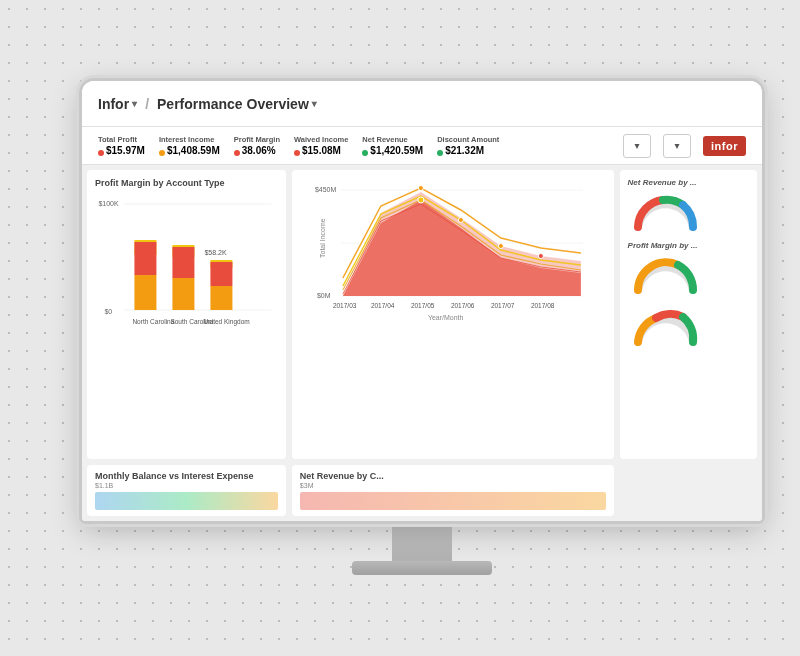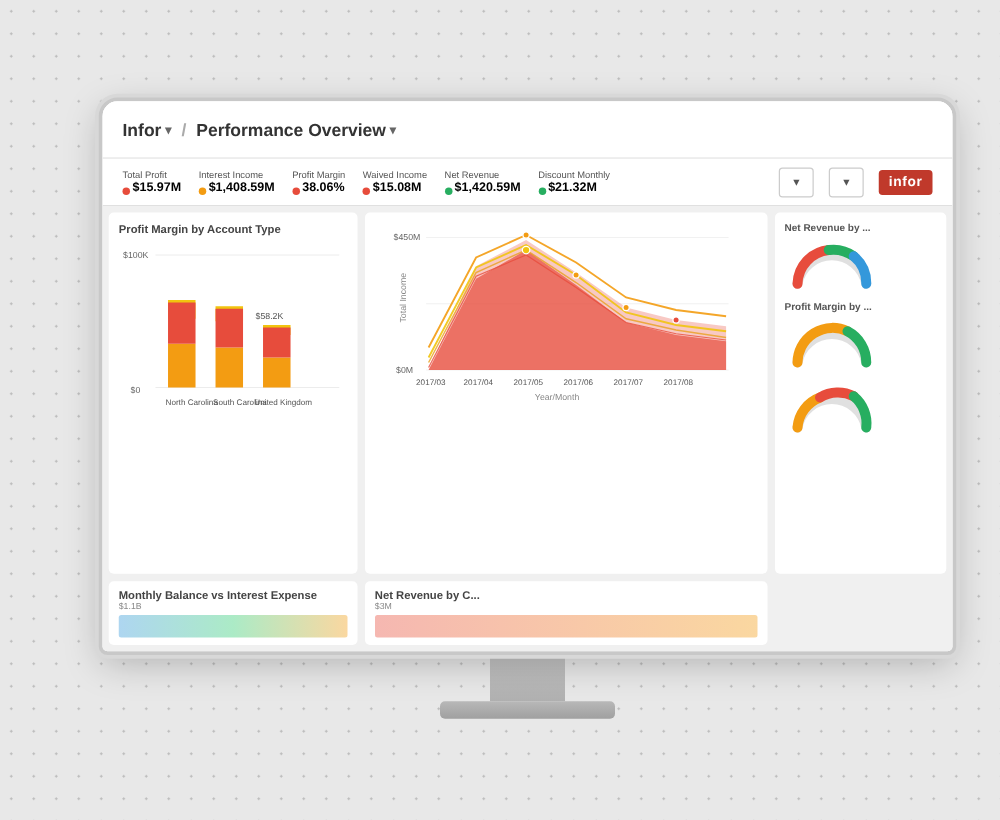--- a/index.html
+++ b/index.html
@@ -105,20 +105,21 @@
     .kpi-item {
       display: flex;
       flex-direction: column;
       gap: 1px;
     }
 
     .kpi-label {
       font-size: 7.5px;
       color: #555;
       white-space: nowrap;
+      font-weight: bold;
     }
 
     .kpi-value {
       font-size: 10px;
       font-weight: 700;
       white-space: nowrap;
       display: flex;
       align-items: flex-end;
       gap: 2px;
     }
@@ -206,20 +207,21 @@
       display: flex;
       flex-direction: column;
       align-items: flex-start;
       gap: 2px;
     }
 
     .gauge-title {
       font-size: 8px;
       color: #555;
       font-weight: 600;
+      font-style: italic;
     }
 
     
     .chart-panel-bottom {
       background: #fff;
       margin: 3px;
       border-radius: 4px;
       padding: 6px 8px;
       overflow: hidden;
     }
@@ -283,21 +285,21 @@
       </span>
     </div>
             <div class="kpi-item">
       <span class="kpi-label">Net Revenue</span>
       <span class="kpi-value">
         <span class="kpi-dot" style="background:#27ae60;"></span>
         $1,420.59M
       </span>
     </div>
             <div class="kpi-item">
-      <span class="kpi-label">Discount Monthly</span>
+      <span class="kpi-label">Discount Amount</span>
       <span class="kpi-value">
         <span class="kpi-dot" style="background:#27ae60;"></span>
         $21.32M
       </span>
     </div>
           </div>
         <div class="filter-btn">▾</div>
         <div class="filter-btn">▾</div>
         <div class="infor-badge">infor</div>
       </div>

